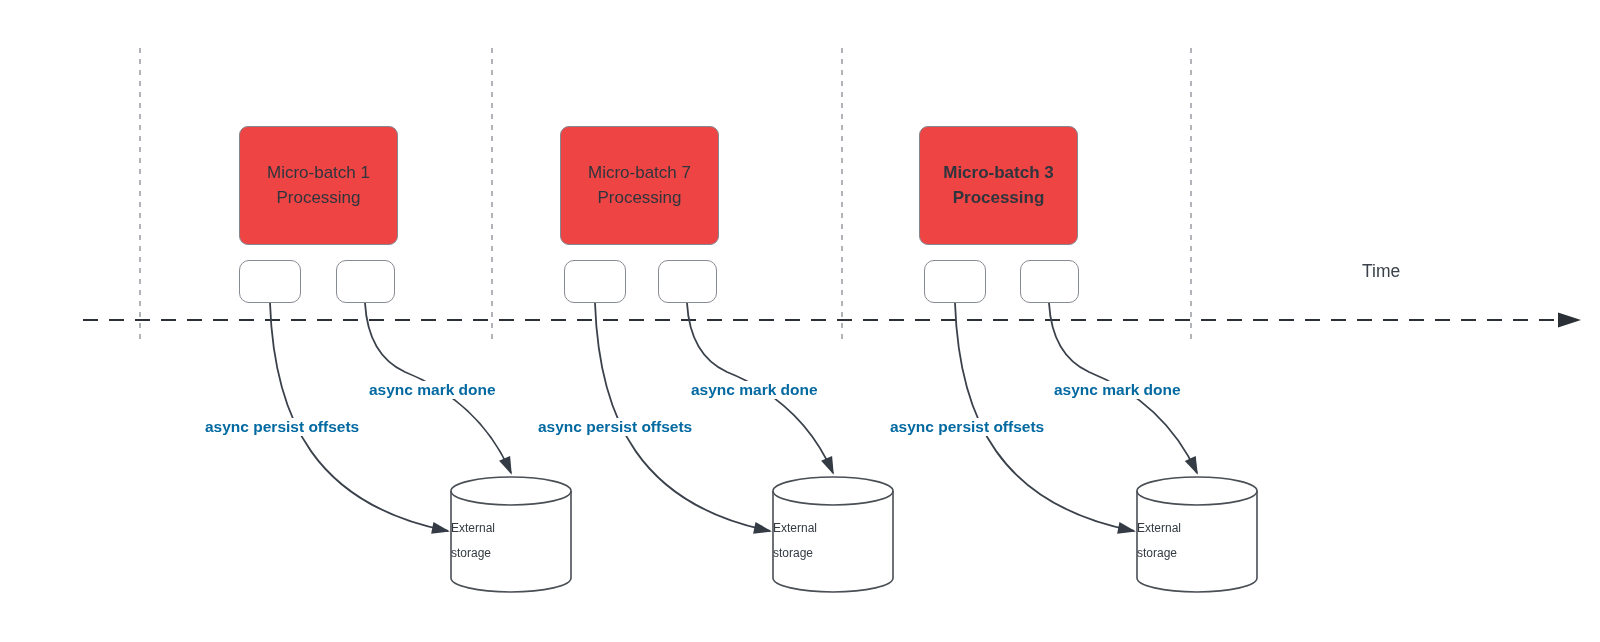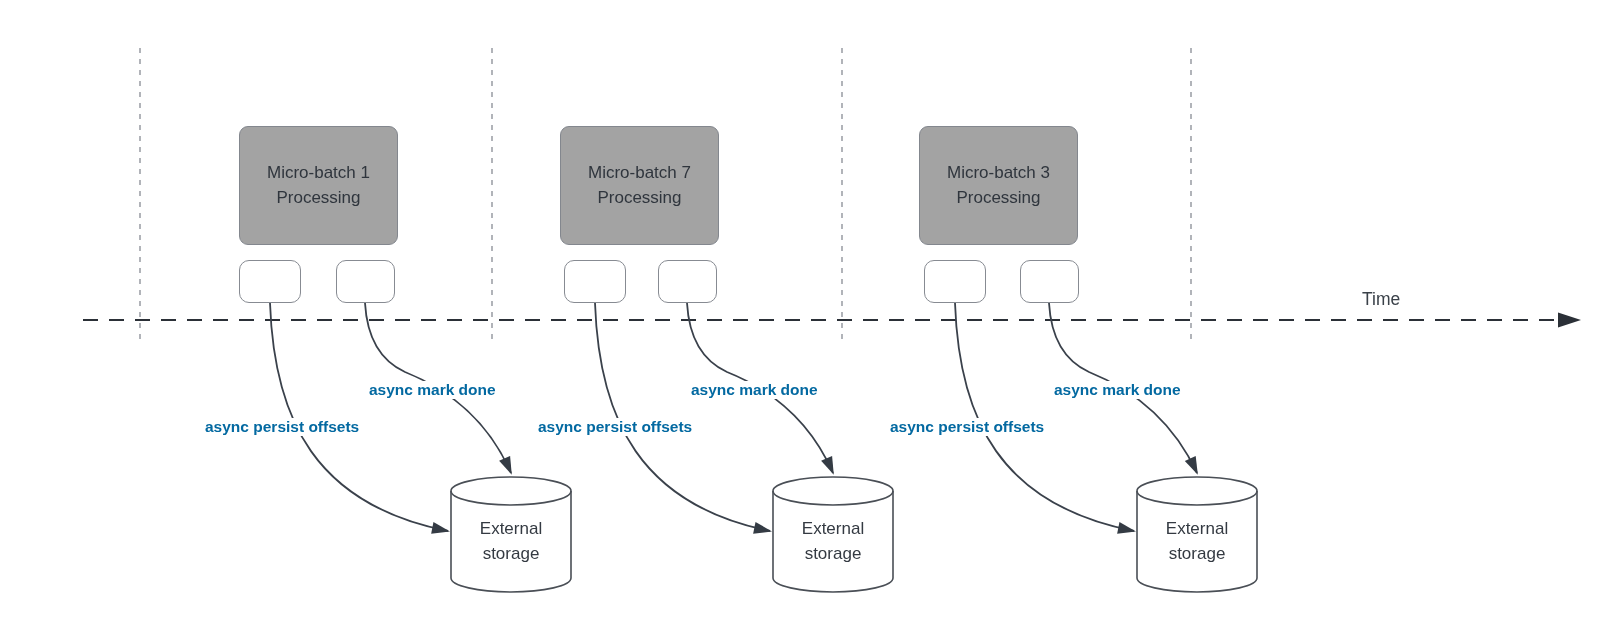--- a/index.html
+++ b/index.html
@@ -13,21 +13,21 @@
   }
   #diagram-svg { position: absolute; left: 0; top: 0; }
 
   .big-box {
     position: absolute;
     width: 157px;
     height: 117px;
     top: 126px;
     border: 1.6px solid #83878e;
     border-radius: 9px;
-    background: #a3a3a3;
+    background: #ef4444;
     display: flex;
     align-items: center;
     justify-content: center;
   }
   .big-box .title {
     text-align: center;
     font-size: 17px;
     line-height: 24.5px;
     color: #2f353d;
   }
@@ -46,32 +46,30 @@
     font-weight: bold;
     color: #0369a1;
     background: #ffffff;
     padding: 0 3px;
     white-space: nowrap;
   }
   .storage-label {
     position: absolute;
     width: 120px;
     top: 516px;
-    text-align: center;
-    font-size: 17px;
+    font-size: 12px;
     line-height: 25px;
     color: #343a42;
   }
   .time-label {
     position: absolute;
     left: 1362px;
     top: 261px;
     font-size: 17.5px;
     color: #3a4149;
-    margin-top: 28px;
   }
 </style>
 </head>
 <body>
 
 <div id="canvas">
 
   <svg id="diagram-svg" width="1600" height="642" viewBox="0 0 1600 642">
     <defs>
       <marker id="arrowhead" markerUnits="userSpaceOnUse" markerWidth="20" markerHeight="14" refX="17" refY="7" orient="auto">
@@ -133,21 +131,21 @@
   </div>
   <div class="small-box" style="left:564px;width:62px;"></div>
   <div class="small-box" style="left:658px;width:59px;"></div>
   <div class="edge-label" style="left:535px;top:418px;">async persist offsets</div>
   <div class="edge-label" style="left:688px;top:381px;">async mark done</div>
   <div class="storage-label" style="left:773px;">
     <div>External</div>
     <div>storage</div>
   </div>
 
-  <div class="big-box" style="left:919px;">
+  <div class="big-box" style="left:919px;font-weight:bold;">
     <div class="title">
       <div>Micro-batch 3</div>
       <div>Processing</div>
     </div>
   </div>
   <div class="small-box" style="left:924px;width:62px;"></div>
   <div class="small-box" style="left:1020px;width:59px;"></div>
   <div class="edge-label" style="left:887px;top:418px;">async persist offsets</div>
   <div class="edge-label" style="left:1051px;top:381px;">async mark done</div>
   <div class="storage-label" style="left:1137px;">

